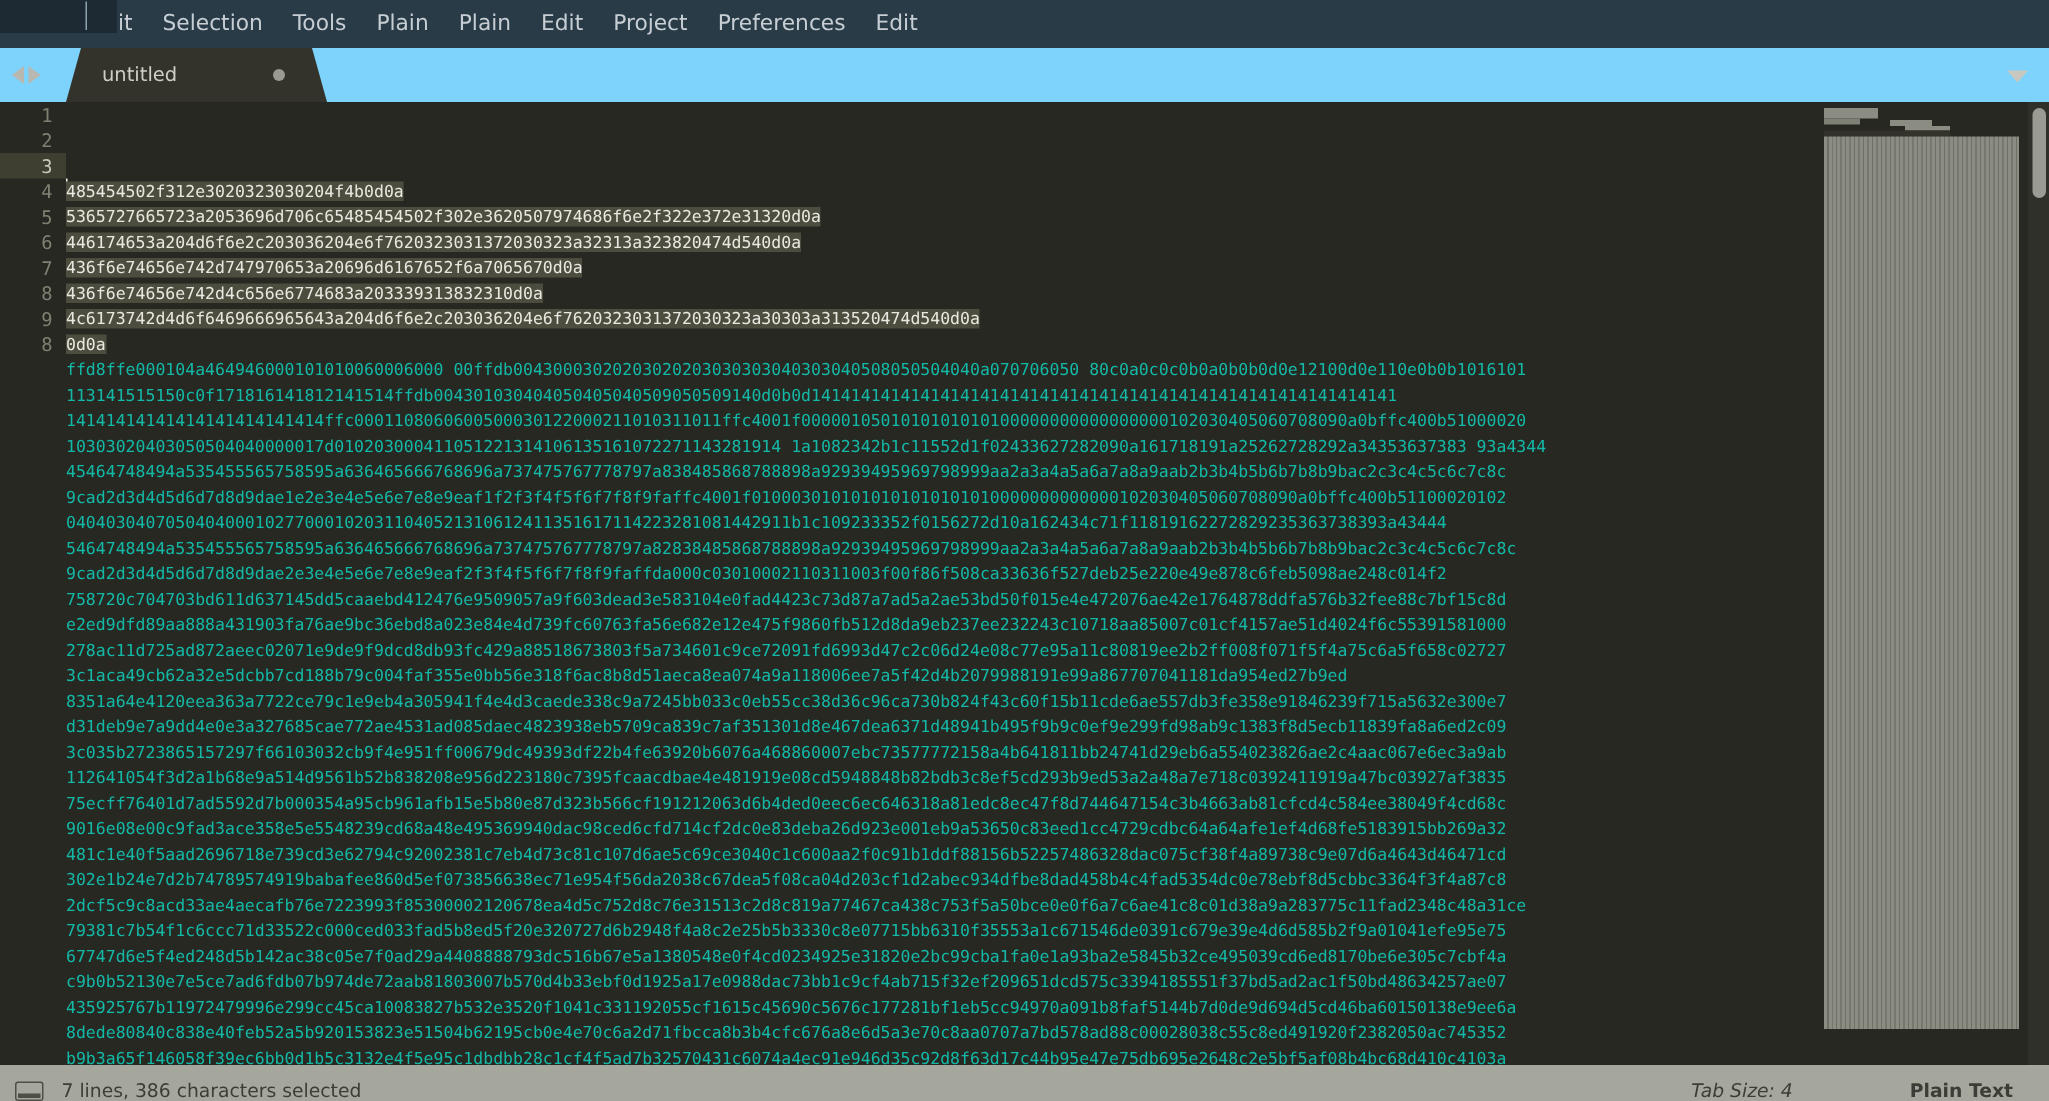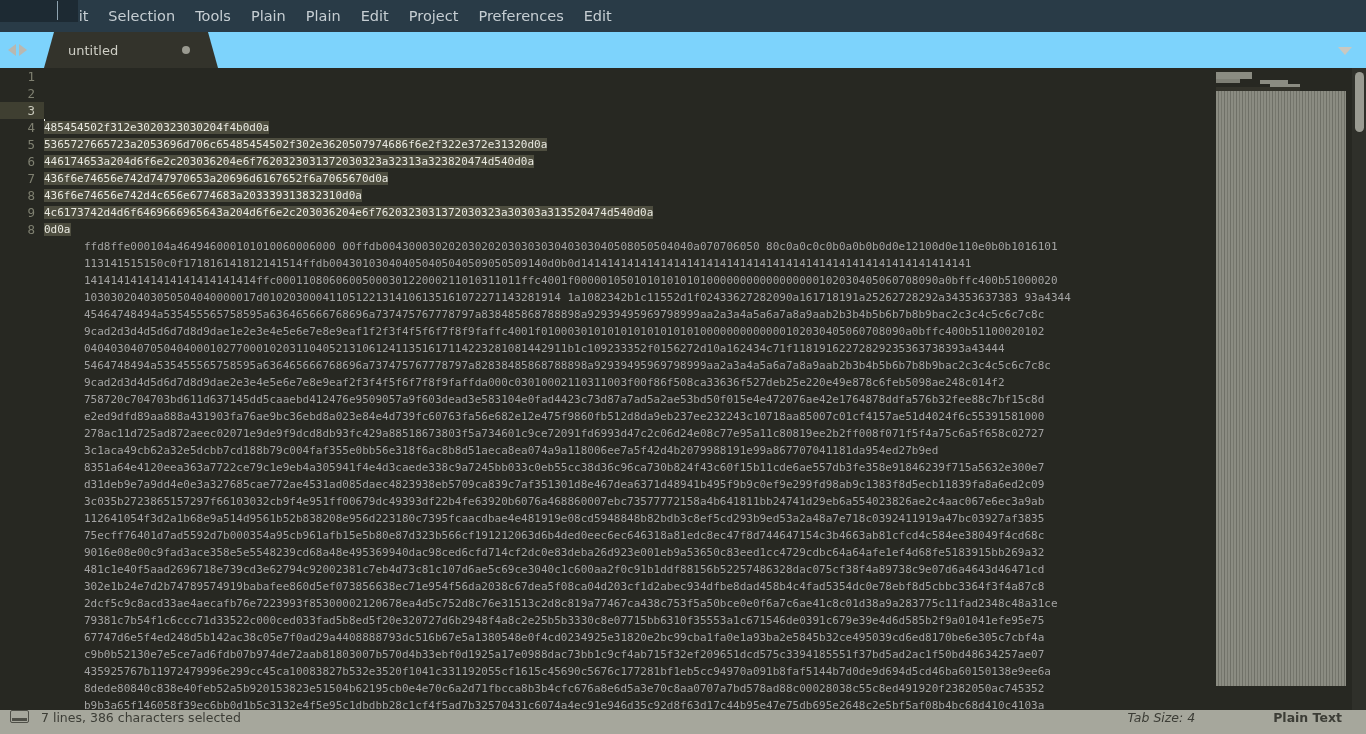--- a/index.html
+++ b/index.html
@@ -181,25 +181,24 @@
   .caret-text {
     display: inline-block;
     width: 1px;
     height: 14px;
     background: #f8f8f0;
     vertical-align: -2px;
     margin-right: -1px;
   }
   .wrapline {
     white-space: pre;
-    color: #a3a3a3;
+    color: #14b8a6;
     height: 17px;
     line-height: 17px;
     overflow: hidden;
-    margin-left: 40px;
   }
 
   
   .minimap {
     position: absolute;
     left: 1212px; top: 68px;
     width: 140px;
     height: 642px;
     background: #272822;
     overflow: hidden;
@@ -238,21 +237,21 @@
   }
 
   
   .statusbar {
     position: absolute;
     left: 0; top: 710px;
     width: 1366px;
     height: 24px;
     background: #a6a79c;
     display: flex;
-    align-items: flex-start;
+    align-items: flex-end;
     box-sizing: border-box;
   }
   .status-icon {
     margin-left: 10px;
     width: 19px; height: 13px;
     border: 1.6px solid #4e4f47;
     border-radius: 2px;
     position: relative;
     box-sizing: border-box;
   }

